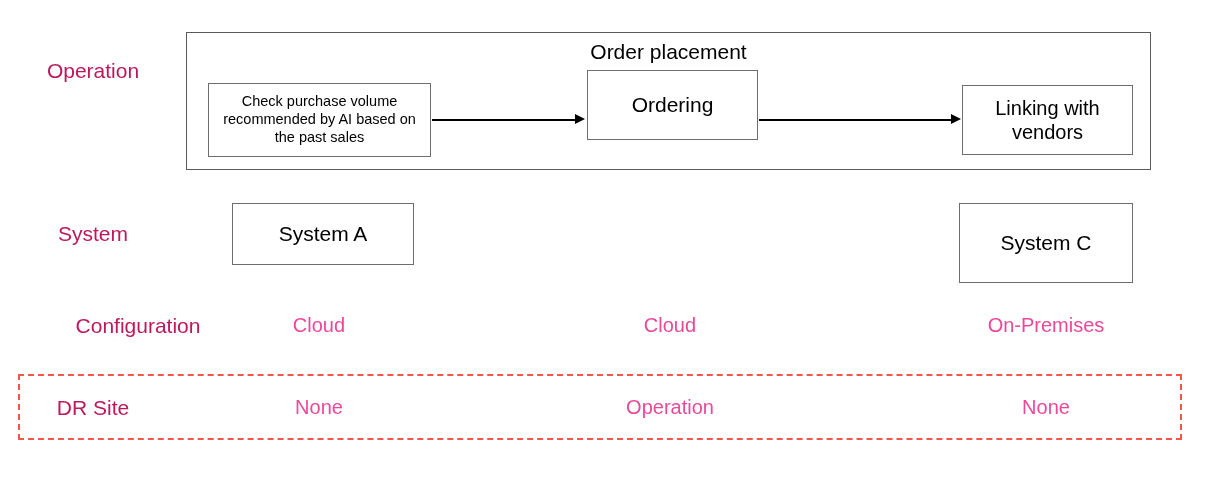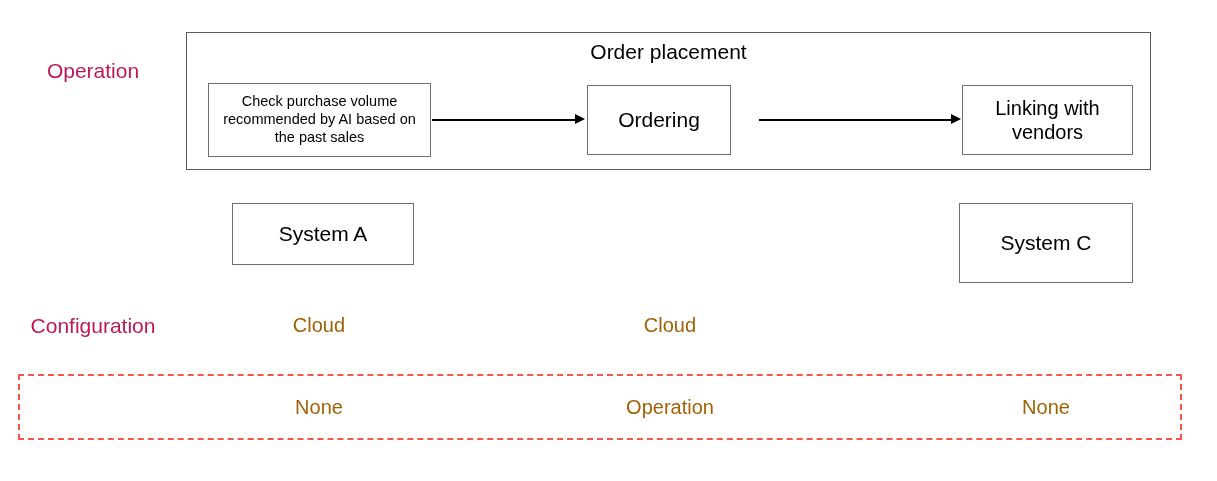--- a/index.html
+++ b/index.html
@@ -78,68 +78,71 @@
     border-bottom: 5.5px solid transparent;
     border-left: 10px solid #000;
   }
 
   
   .cell-text {
     position: absolute;
     text-align: center;
     font-size: 20px;
     line-height: 1.2;
-    color: #a16207;
+    color: #ec4899;
     white-space: nowrap;
   }
 
   
   .dashed-row {
     position: absolute;
     box-sizing: border-box;
     border: 2px dashed #f4574a;
     background: transparent;
   }
 </style>
 </head>
 <body>
 
 <div id="canvas">
 
   <div class="row-label" style="top:58px;">Operation</div>
 
+  <div class="row-label" style="top:221px;">System</div>
 
-  <div class="row-label" style="top:313px;">Configuration</div>
+  <div class="row-label" style="top:313px;padding-left:45px;">Configuration</div>
 
+  <div class="row-label" style="top:395px;">DR Site</div>
 
   <div class="lane-box" style="left:186px; top:32px; width:965px; height:138px;">
     <div class="lane-title">Order placement</div>
   </div>
 
   <div class="node node-sm" style="left:208px; top:83px; width:223px; height:74px;">Check purchase volume recommended by AI based on the past sales</div>
 
   <div class="arrow-line" style="left:432px; top:119px; width:143px;"></div>
   <div class="arrow-head" style="left:575px; top:114px;"></div>
 
-  <div class="node node-md" style="left:587px; top:85px; width:144px; height:70px;">Ordering</div>
+  <div class="node node-md" style="left:587px; top:70px; width:171px; height:70px;">Ordering</div>
 
   <div class="arrow-line" style="left:759px; top:119px; width:192px;"></div>
   <div class="arrow-head" style="left:951px; top:114px;"></div>
 
   <div class="node node-lg" style="left:962px; top:85px; width:171px; height:70px;">Linking with vendors</div>
 
   <div class="node node-md" style="left:232px; top:203px; width:182px; height:62px;">System A</div>
 
 
   <div class="node node-md" style="left:959px; top:203px; width:174px; height:80px;">System C</div>
 
   <div class="cell-text" style="left:229px; top:313px; width:180px;">Cloud</div>
 
   <div class="cell-text" style="left:580px; top:313px; width:180px;">Cloud</div>
 
+  <div class="cell-text" style="left:956px; top:313px; width:180px;">On-Premises</div>
 
   <div class="dashed-row" style="left:18px; top:374px; width:1164px; height:66px;"></div>
 
   <div class="cell-text" style="left:229px; top:395px; width:180px;">None</div>
 
   <div class="cell-text" style="left:580px; top:395px; width:180px;">Operation</div>
 
   <div class="cell-text" style="left:956px; top:395px; width:180px;">None</div>
 
 </div>

